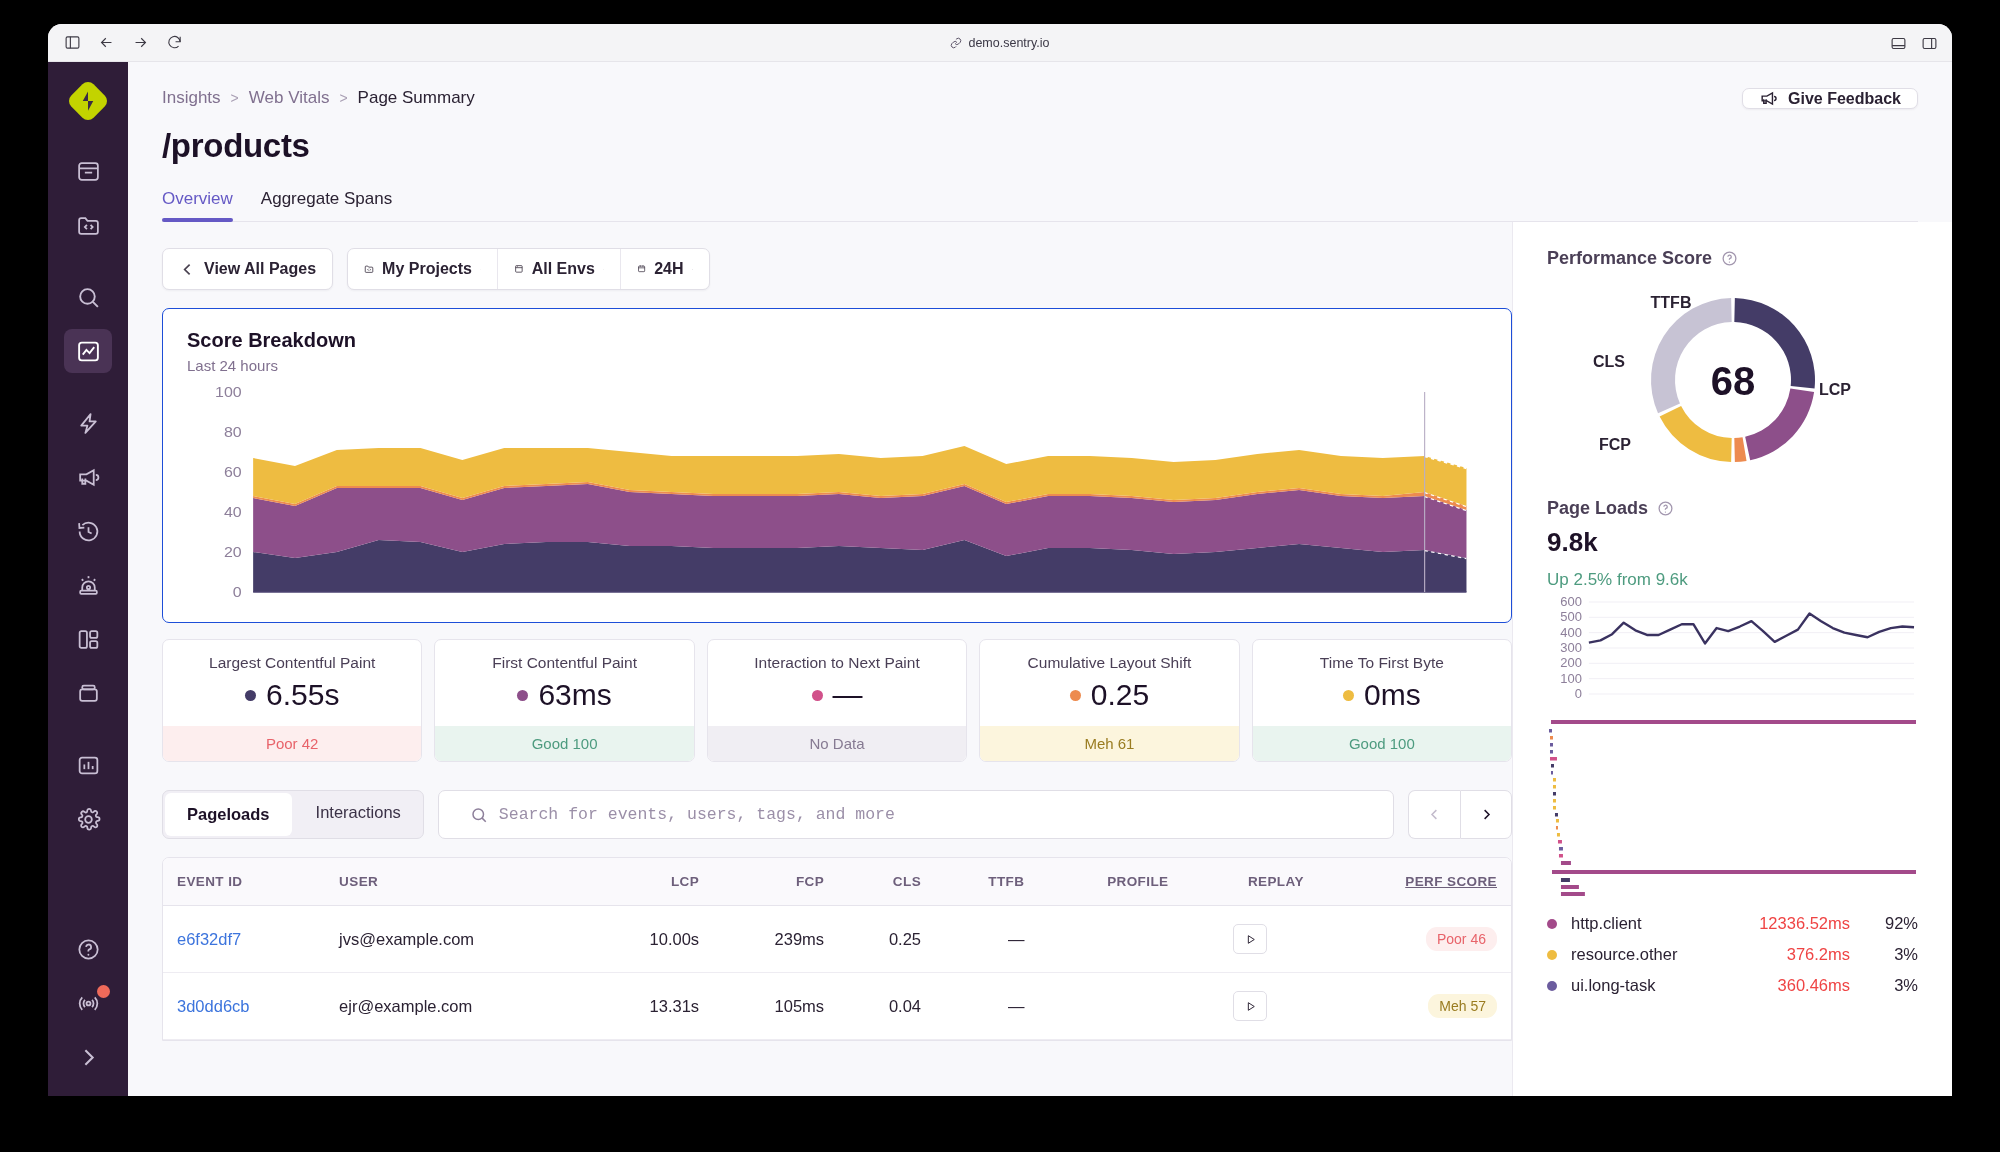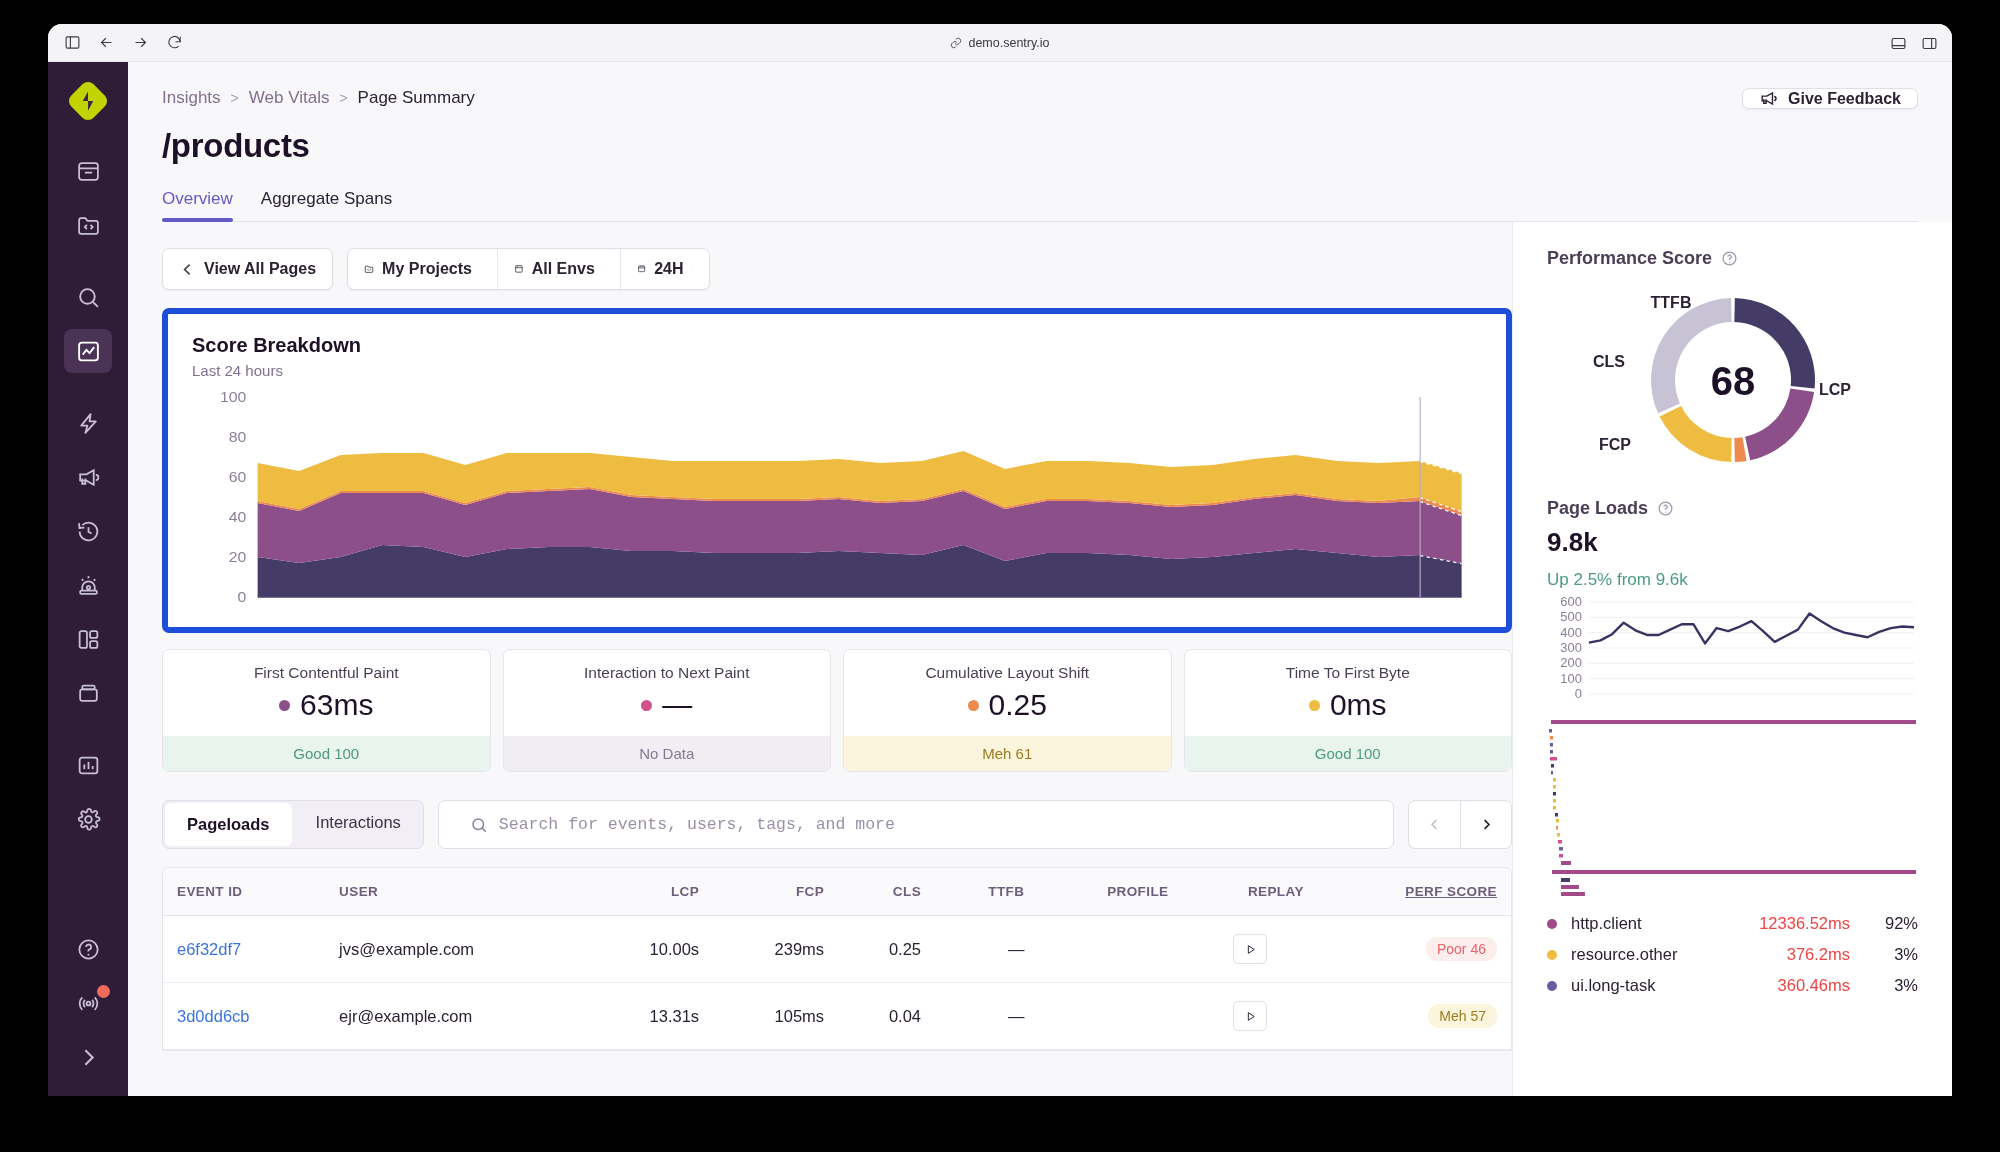--- a/index.html
+++ b/index.html
@@ -111,21 +111,21 @@
   .btn-group .seg {
     display: flex; align-items: center; gap: 8px;
     padding: 11px 16px; font-size: 16px; font-weight: bold; color: #2b2233;
     border-right: 1px solid #e9e7ee; white-space: nowrap;
   }
   .btn-group .seg:last-child { border-right: none; }
   .chev { width: 11px; height: 11px; opacity: .85; }
 
   
   .panel {
-    background: #fff; border: 6px solid #1d4ed8; border-radius: 7px;
+    background: #fff; border: 1px solid #1d4ed8; border-radius: 7px;
     padding: 20px 24px 8px 24px;
   }
   .panel h2 { font-size: 20px; font-weight: bold; color: #1d1127; }
   .panel .sub { font-size: 15px; color: #80708f; margin-top: 5px; }
   .chart-wrap { position: relative; height: 230px; margin-top: 10px; }
   .chart-wrap svg { display: block; width: 100%; height: 100%; }
   .ytick { font-size: 14px; fill: #8d7f9a; }
 
   
   .cards { display: flex; gap: 12px; margin-top: 16px; }
@@ -483,20 +483,28 @@
                     <line x1="1085.3103448275863" y1="108" x2="1122" y2="122.00000000000001" stroke="#ffffff" stroke-width="2.4" stroke-dasharray="3 3"></line>
                     <path d="M 58 73.99999999999999 L 94.6896551724138 82 L 131.3793103448276 66 L 168.0689655172414 64 L 204.75862068965517 64 L 241.44827586206895 76 L 278.1379310344828 64 L 314.82758620689657 64 L 351.51724137931035 64 L 388.2068965517241 68 L 424.8965517241379 72 L 461.58620689655174 72 L 498.2758620689655 72 L 534.9655172413793 72 L 571.6551724137931 70.00000000000001 L 608.3448275862069 73.99999999999999 L 645.0344827586207 72 L 681.7241379310345 62 L 718.4137931034483 80 L 755.1034482758621 72 L 791.7931034482758 72 L 828.4827586206897 73.99999999999999 L 865.1724137931035 78 L 901.8620689655172 76 L 938.551724137931 70.00000000000001 L 975.2413793103449 66 L 1011.9310344827586 72 L 1048.6206896551726 73.99999999999999 L 1085.3103448275863 72 L 1122 84 L 1122 122.00000000000001 L 1085.3103448275863 108 L 1048.6206896551726 112 L 1011.9310344827586 110 L 975.2413793103449 104 L 938.551724137931 108 L 901.8620689655172 114 L 865.1724137931035 116 L 828.4827586206897 112 L 791.7931034482758 110 L 755.1034482758621 110 L 718.4137931034483 118.00000000000001 L 681.7241379310345 100 L 645.0344827586207 110 L 608.3448275862069 112 L 571.6551724137931 108 L 534.9655172413793 110 L 498.2758620689655 110 L 461.58620689655174 110 L 424.8965517241379 108 L 388.2068965517241 106 L 351.51724137931035 97.99999999999999 L 314.82758620689657 100 L 278.1379310344828 102 L 241.44827586206895 114 L 204.75862068965517 102 L 168.0689655172414 102 L 131.3793103448276 102 L 94.6896551724138 120.00000000000001 L 58 112 Z" fill="#eebc41"></path>
                     <line x1="1085.3103448275863" y1="72" x2="1122" y2="84" stroke="#ffffff" stroke-width="2.4" stroke-dasharray="3 3"></line>
                     <line x1="58" y1="208" x2="1122" y2="208" stroke="#4b4270" stroke-width="1.6"></line>
                     <line x1="1085.3103448275863" y1="8" x2="1085.3103448275863" y2="208" stroke="#b9aec6" stroke-width="1"></line>
                   </svg>
               </div>
             </div>
 
             <div class="cards">
+              <div class="card">
+                <div class="ttl">Largest Contentful Paint</div>
+                <div class="val">
+                    <span class="dot" style="background:#443c67"></span>
+                    <span>6.55s</span>
+                  </div>
+                <div class="foot poor">Poor 42</div>
+              </div>
               <div class="card">
                 <div class="ttl">First Contentful Paint</div>
                 <div class="val">
                     <span class="dot" style="background:#8d4f8a"></span>
                     <span>63ms</span>
                   </div>
                 <div class="foot good">Good 100</div>
               </div>
               <div class="card">
                 <div class="ttl">Interaction to Next Paint</div>

